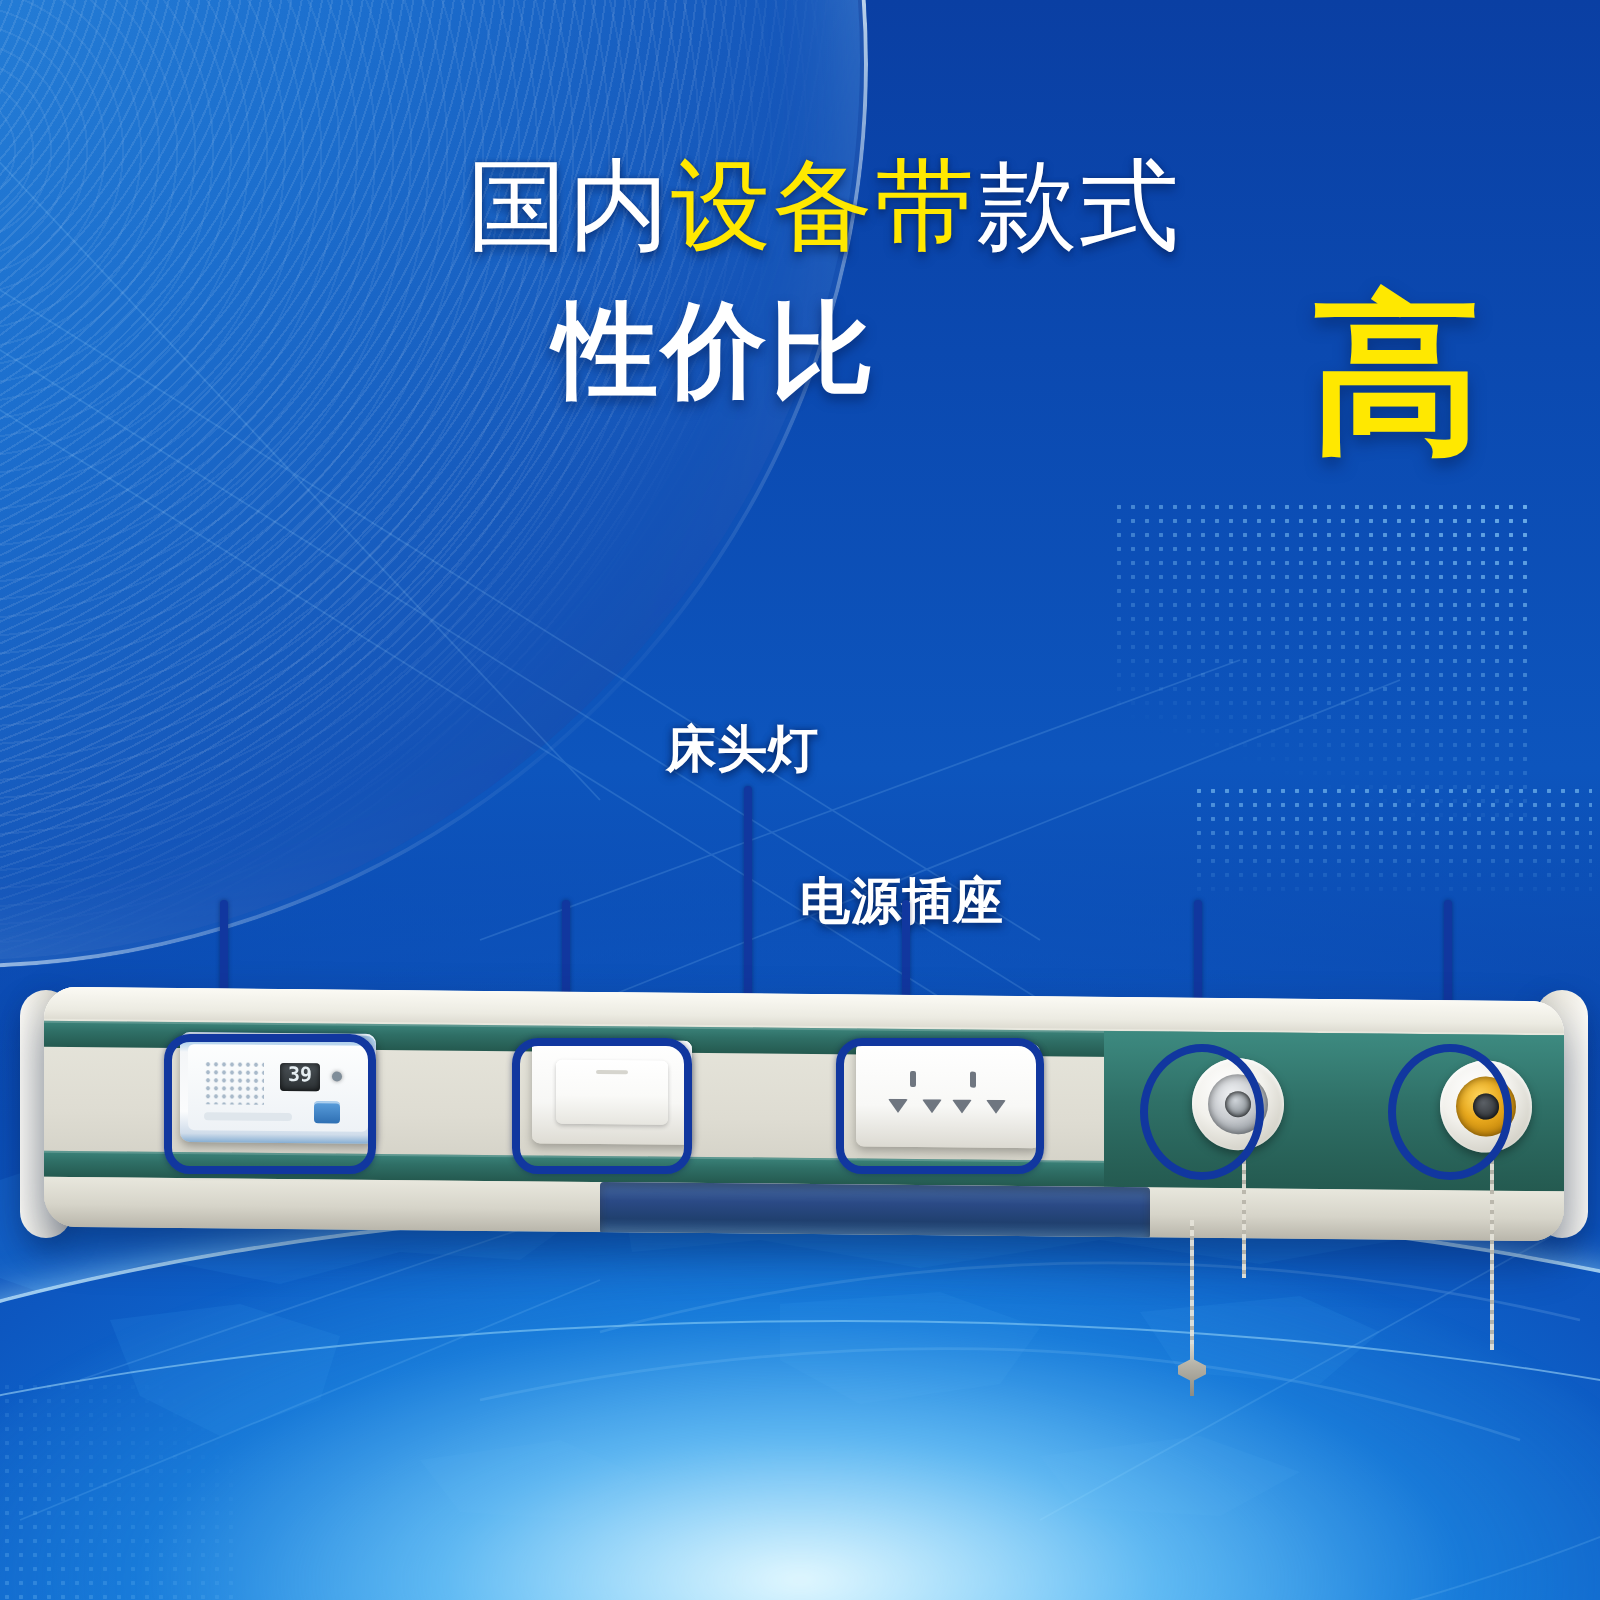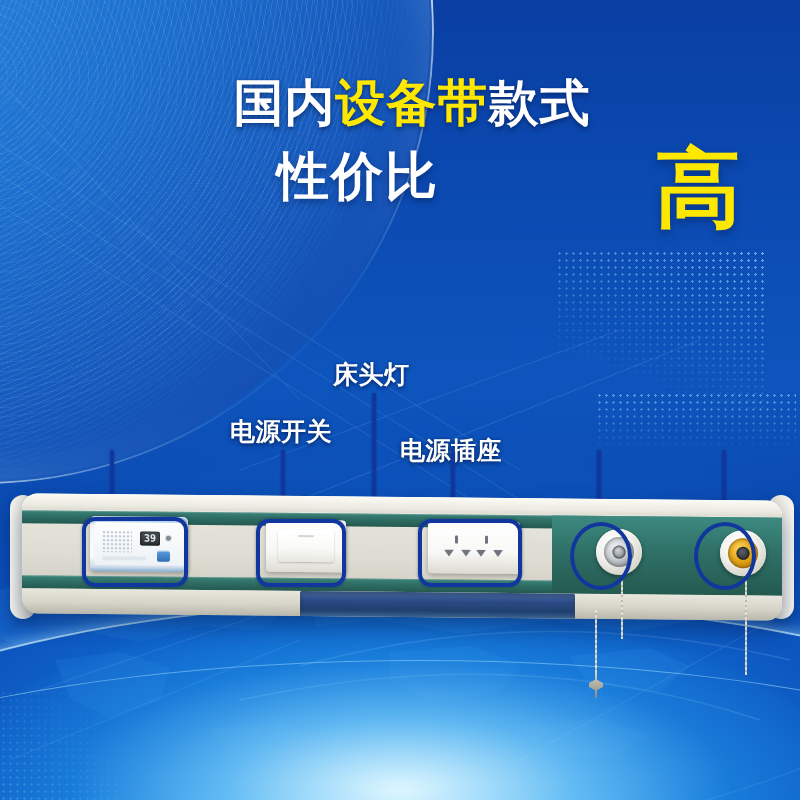--- a/index.html
+++ b/index.html
@@ -70,21 +70,21 @@
   .dots.d1{left:556px;top:250px;width:210px;height:160px;
     -webkit-mask-image:linear-gradient(200deg, #000 0%, transparent 78%);mask-image:linear-gradient(200deg,#000 0%,transparent 78%);}
   .dots.d2{left:596px;top:392px;width:200px;height:62px;opacity:.8;
     -webkit-mask-image:linear-gradient(180deg, #000 0%, transparent 95%);mask-image:linear-gradient(180deg,#000 0%,transparent 95%);}
   .dots.d3{left:0px;top:690px;width:120px;height:110px;opacity:.35;
     -webkit-mask-image:linear-gradient(45deg, #000 0%, transparent 85%);mask-image:linear-gradient(45deg,#000 0%,transparent 85%);}
 
   
   .headline{position:absolute;left:0;top:78px;width:800px;text-align:center;}
   .hl-line1{
-    font-size:50px;font-weight:bold;letter-spacing:1px;line-height:1;
+    font-size:50px;font-weight:normal;letter-spacing:1px;line-height:1;
     color:#ffffff;
     text-shadow:0 3px 5px rgba(3,30,86,.55), 0 0 2px rgba(3,30,86,.5);
     white-space:nowrap;
     margin-left:24px;
   }
   .hl-line1 .hl-em{color:#ffe800;}
   .hl-line2{
     margin-top:22px;font-size:52px;font-weight:bold;line-height:1;
     color:#ffffff;letter-spacing:2px;
     text-shadow:0 3px 6px rgba(3,30,86,.55);
@@ -279,21 +279,20 @@
   <div class="dots d1"></div>
   <div class="dots d2"></div>
   <div class="dots d3"></div>
 
   <div class="headline">
     <div class="hl-line1"><span>国内</span><span class="hl-em">设备带</span><span>款式</span></div>
     <div class="hl-line2">性价比</div>
   </div>
   <div class="hl-big">高</div>
 
-  <div class="callout-label" style="left:230px;top:415px;">电源开关</div>
   <div class="callout-label" style="left:333px;top:358px;">床头灯</div>
   <div class="callout-label" style="left:400px;top:434px;">电源插座</div>
 
   <div class="leader" style="left:110px;top:450px;height:72px;"></div>
   <div class="leader" style="left:281px;top:450px;height:72px;"></div>
   <div class="leader" style="left:372px;top:393px;height:212px;"></div>
   <div class="leader" style="left:451px;top:450px;height:72px;"></div>
   <div class="leader" style="left:597px;top:450px;height:84px;"></div>
   <div class="leader" style="left:722px;top:450px;height:84px;"></div>
 

